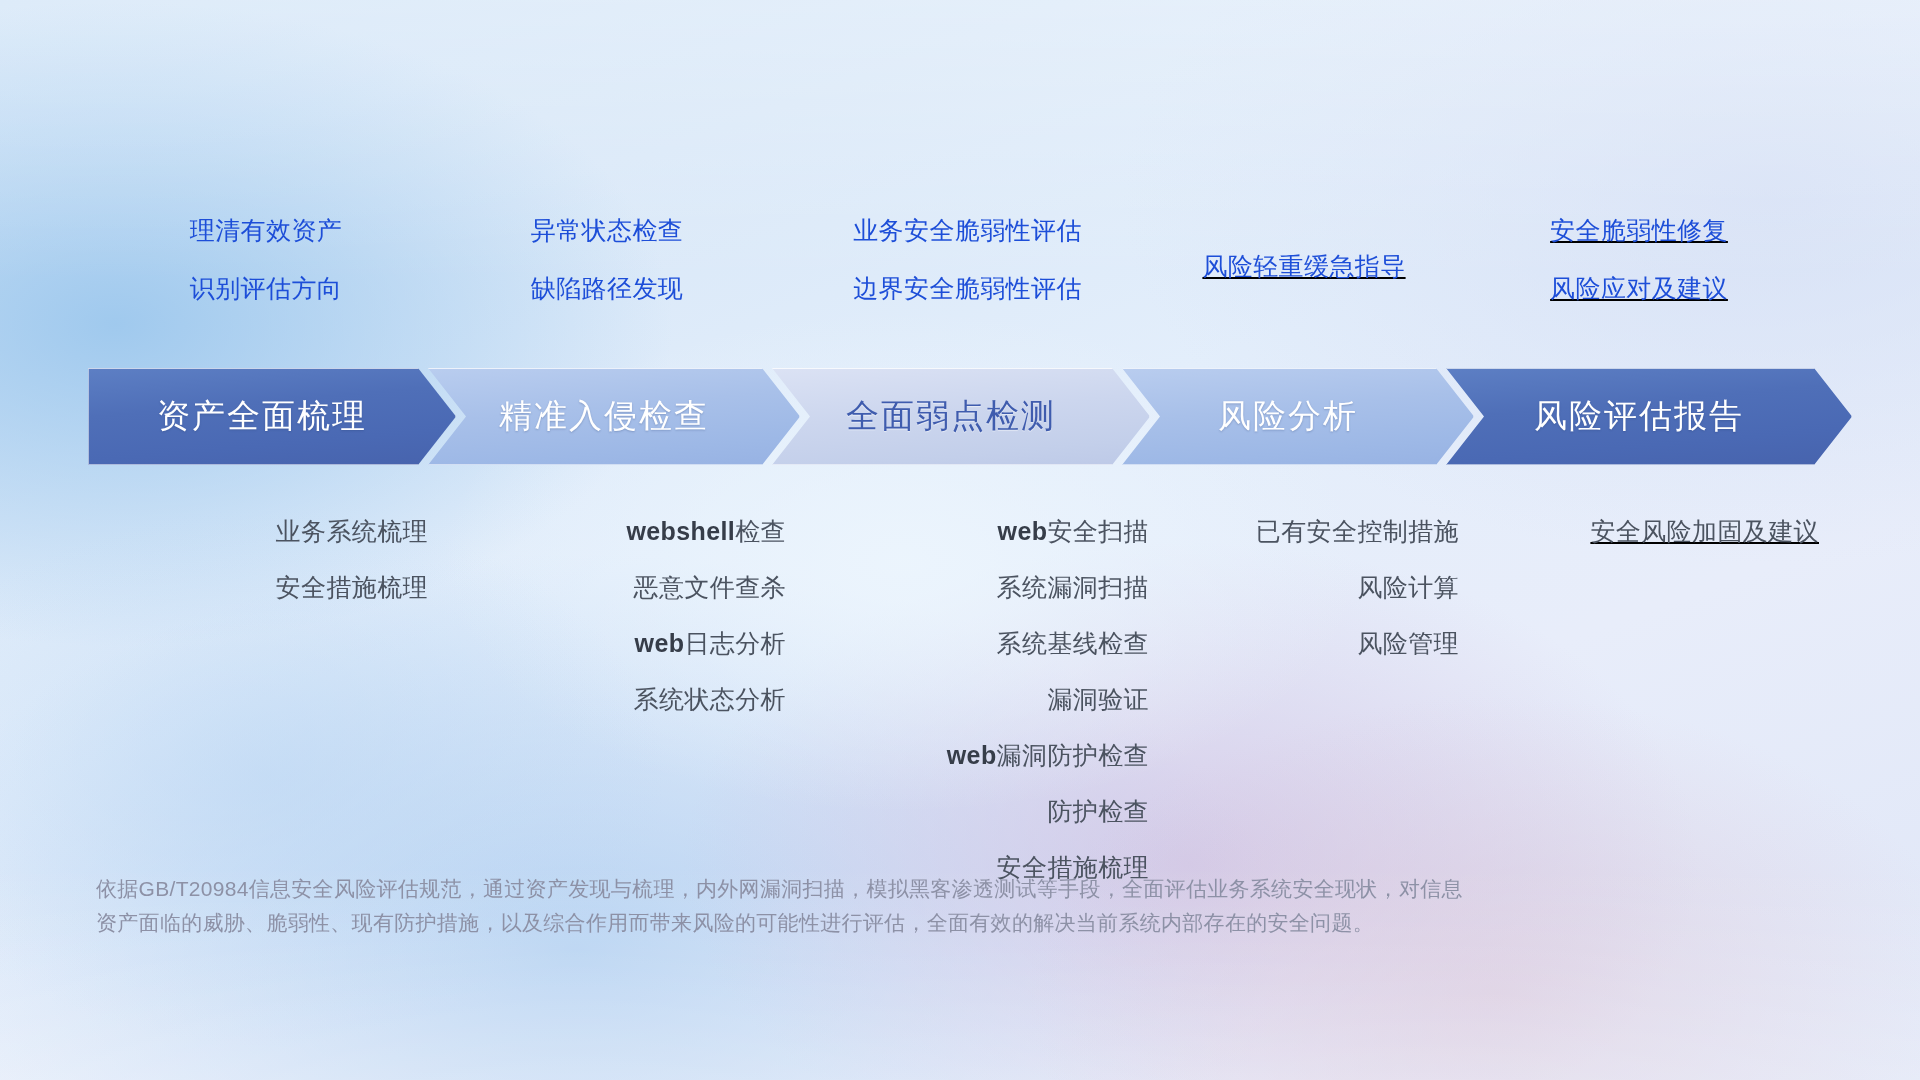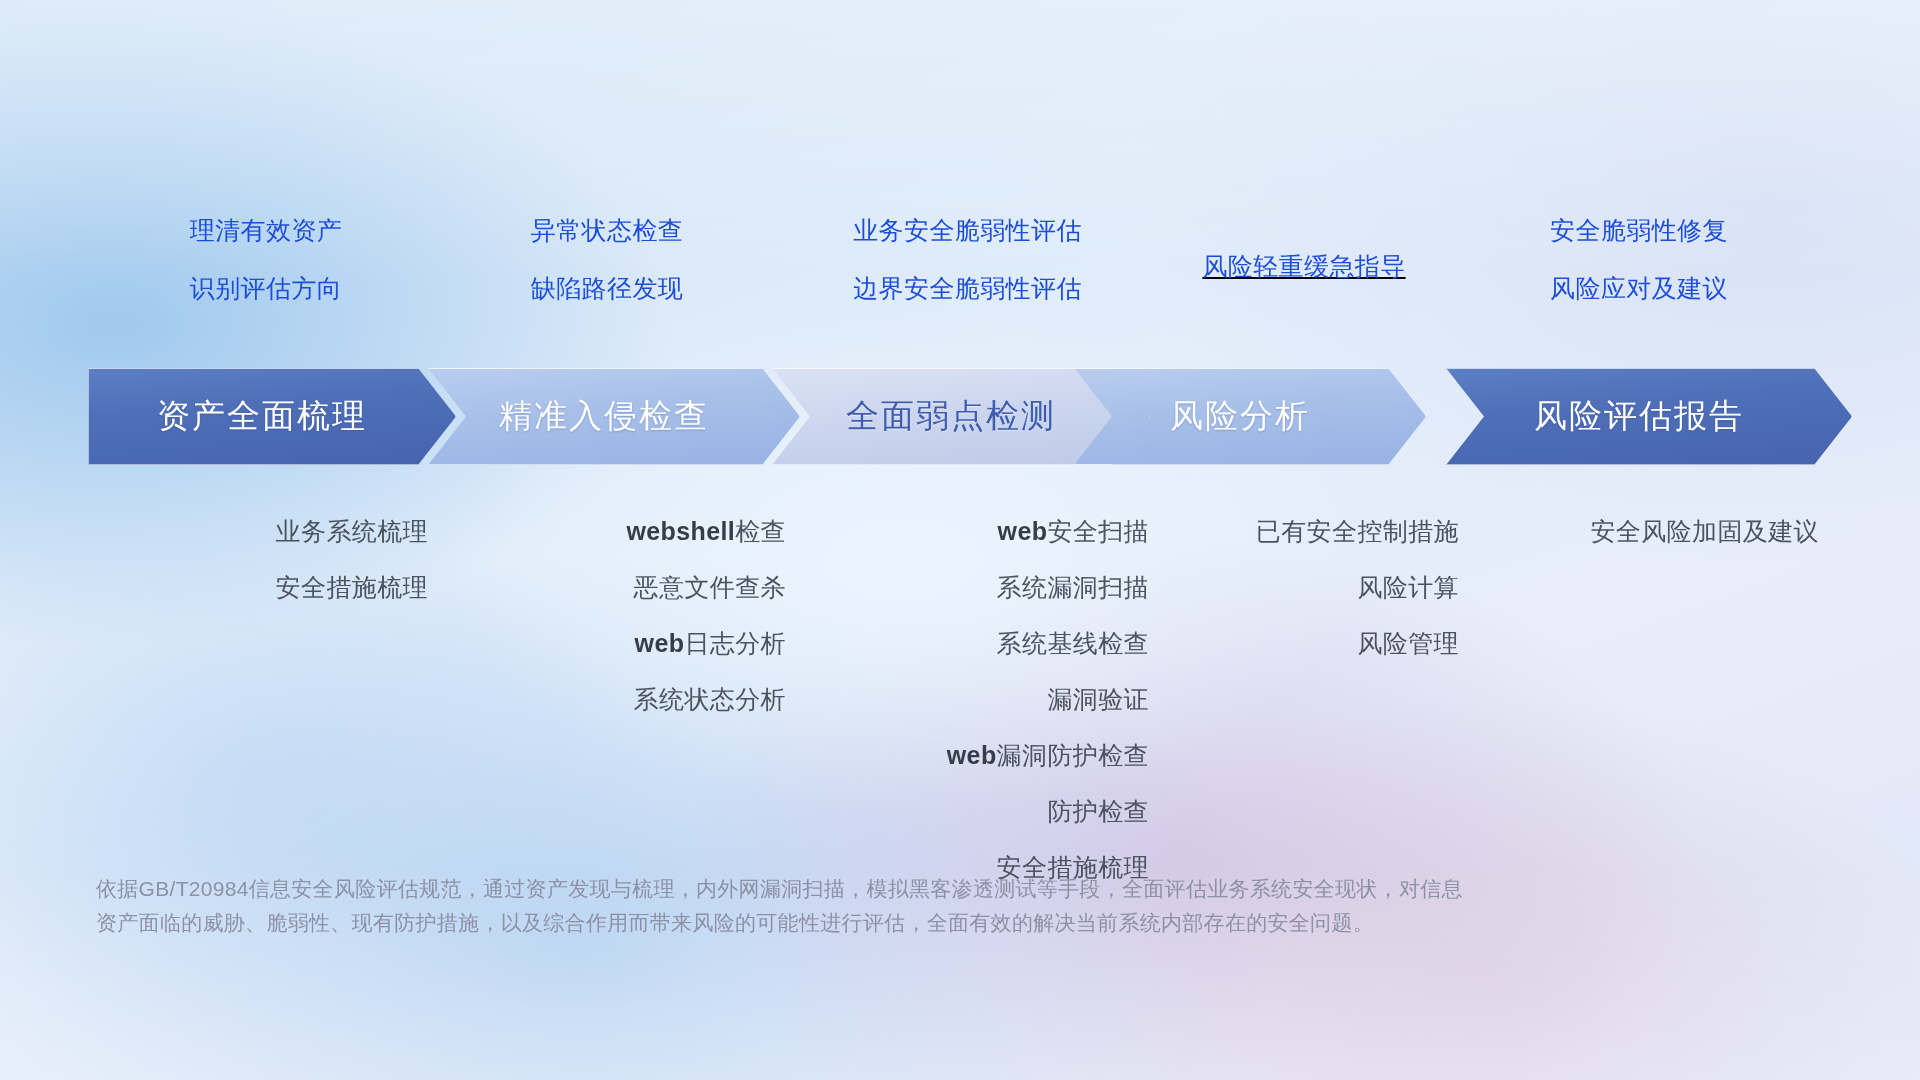--- a/index.html
+++ b/index.html
@@ -81,21 +81,21 @@
     box-sizing: border-box;
     text-align: center;
   }
 
   
   .c0 { width: 104px; }
   .c1 { width: 324px; }
   .c2 { width: 358px; }
   .c3 { width: 363px; }
   .c4 { width: 310px; }
-  .c5 { width: 360px; }
+  .c5 { width: 360px; text-decoration: underline; }
   .c6 { width: 101px; }
 
   
   #top-row {
     top: 215px;
     align-items: flex-start;
   }
   .top-list {
     display: flex;
     flex-direction: column;
@@ -284,21 +284,21 @@
         <div class="sh-edge"></div>
         <span class="label lbl-white">精准入侵检查</span>
       </div>
 
       <div class="chev notched" style="left:684px; width:378px;">
         <div class="shape sh-pale"></div>
         <div class="sh-edge"></div>
         <span class="label lbl-blue">全面弱点检测</span>
       </div>
 
-      <div class="chev notched" style="left:986px; width:352px;text-align:center;">
+      <div class="chev notched" style="left:1034px; width:352px;text-align:center;">
         <div class="shape sh-mid"></div>
         <div class="sh-edge"></div>
         <span class="label lbl-white">风险分析</span>
       </div>
 
       <div class="chev notched" style="left:1358px; width:406px;">
         <div class="shape sh-dark"></div>
         <div class="sh-edge"></div>
         <span class="label lbl-white">风险评估报告</span>
       </div>

